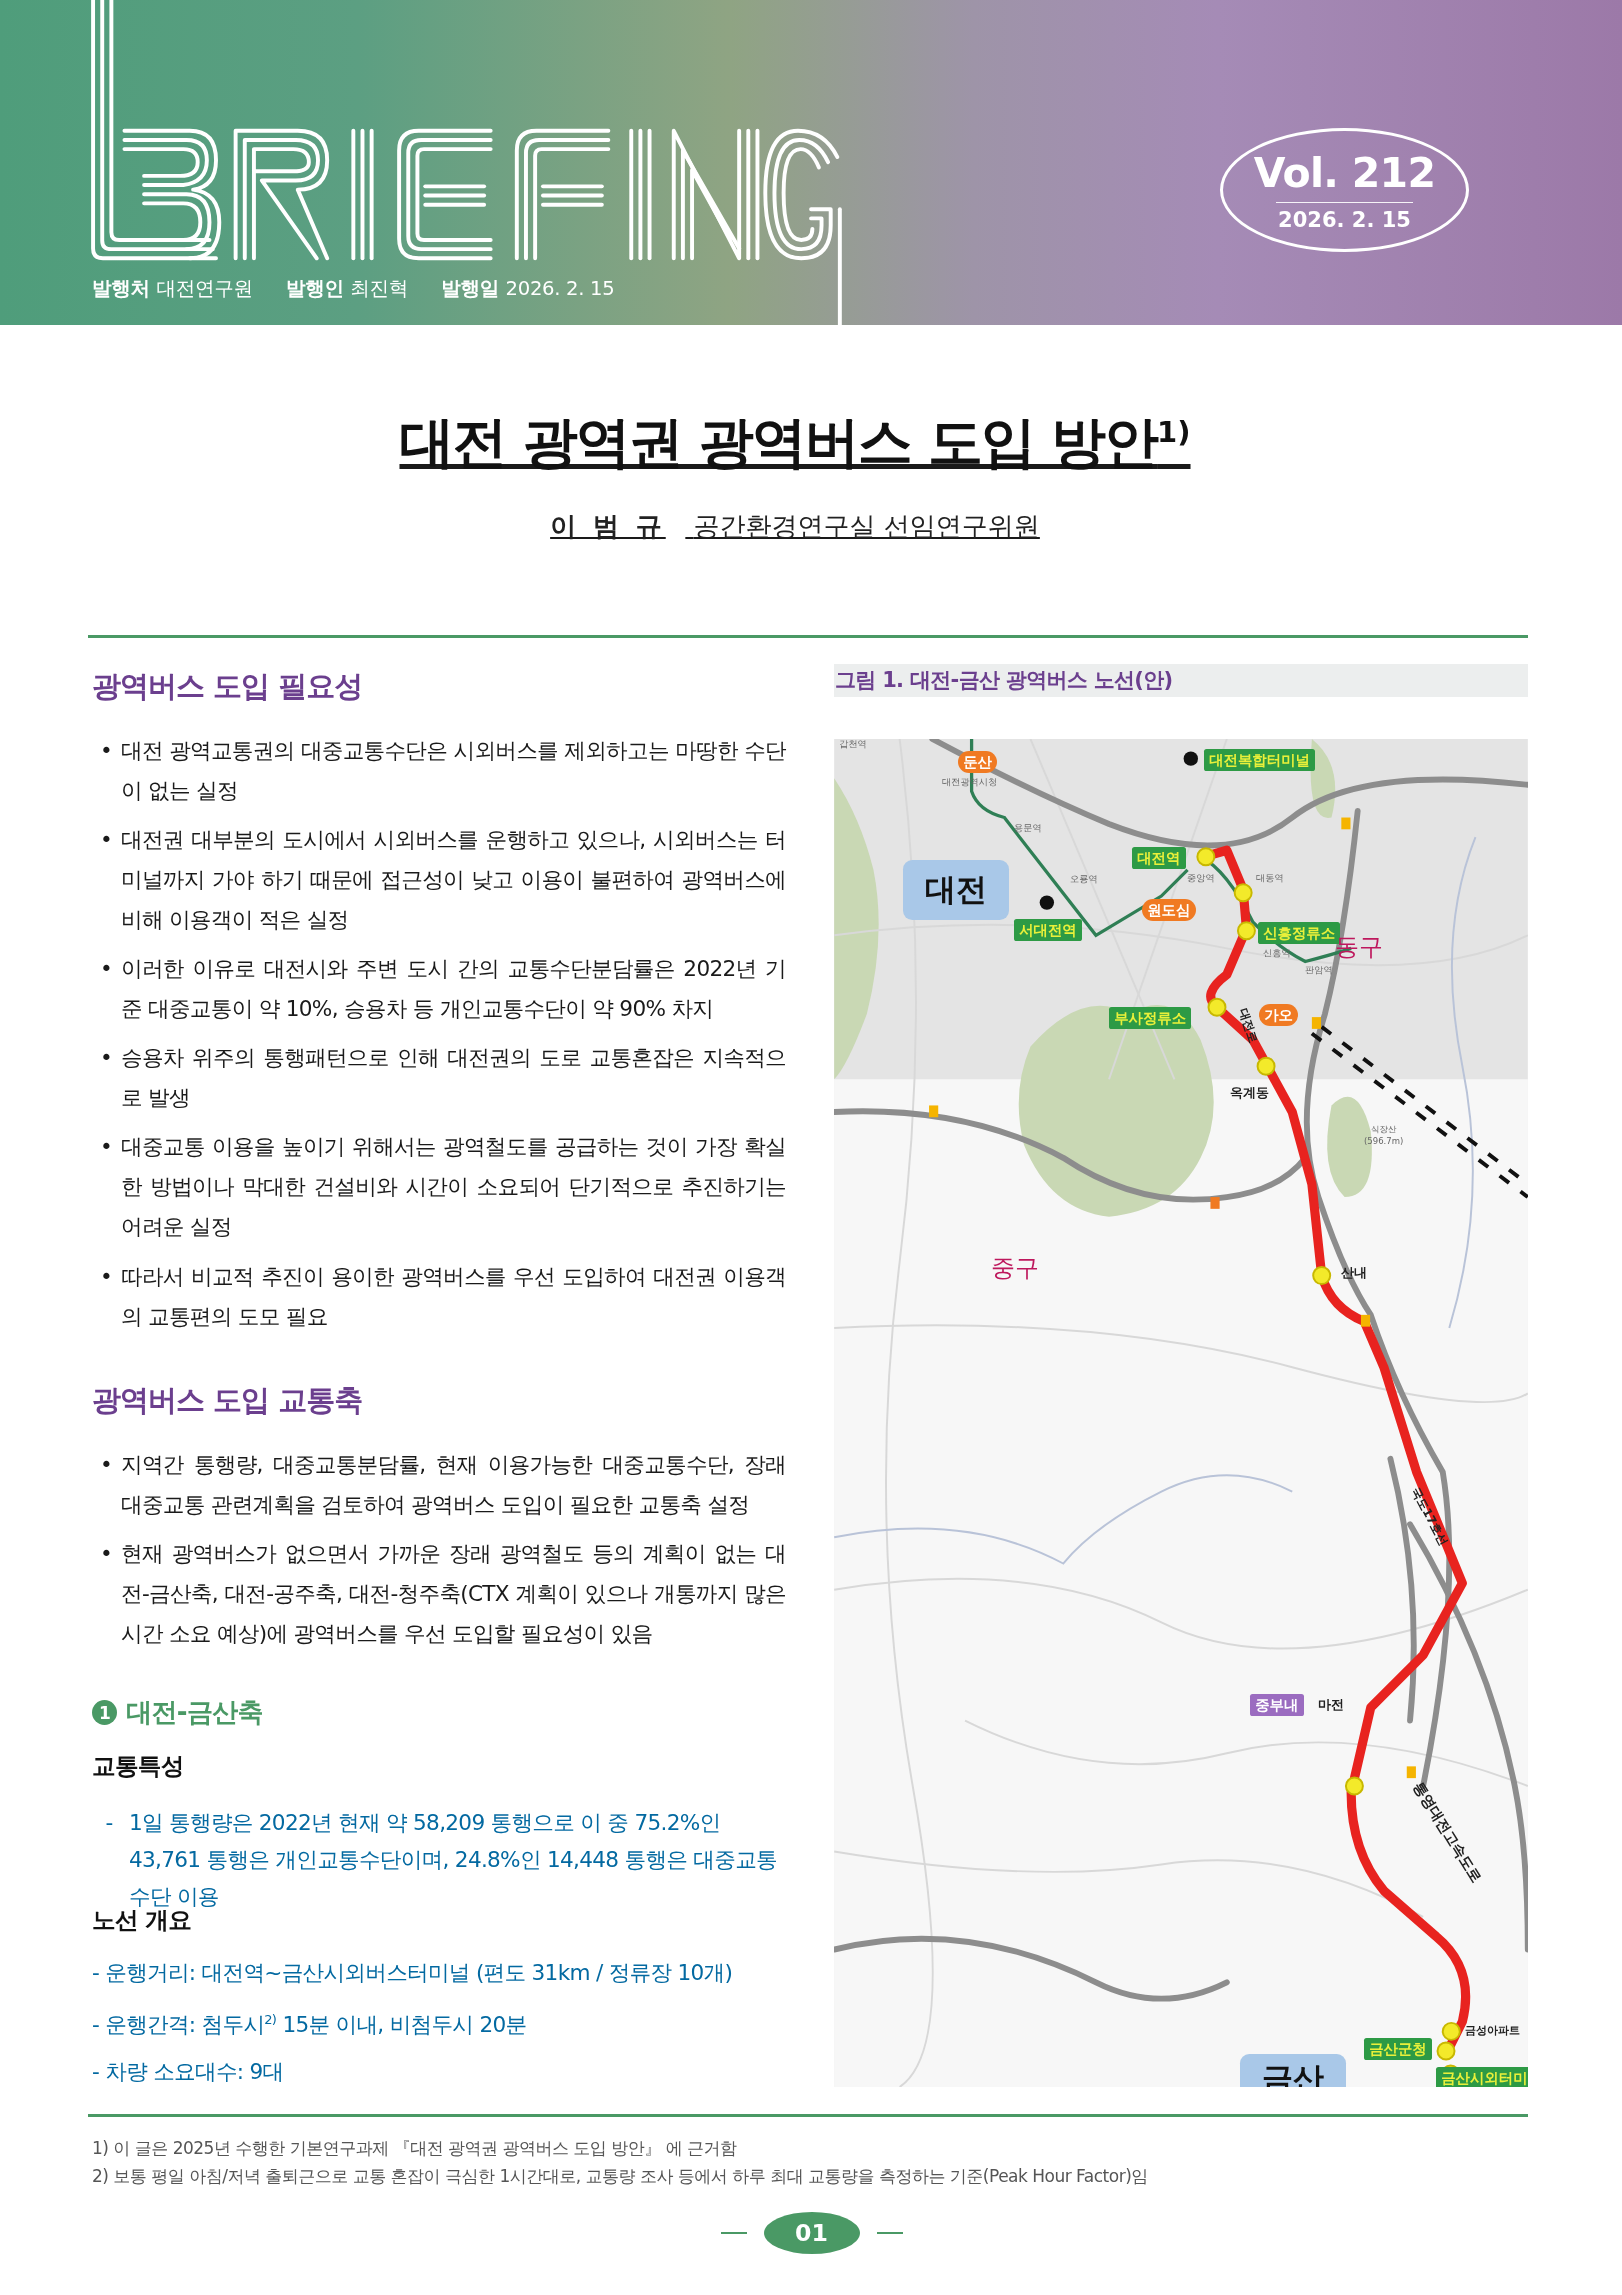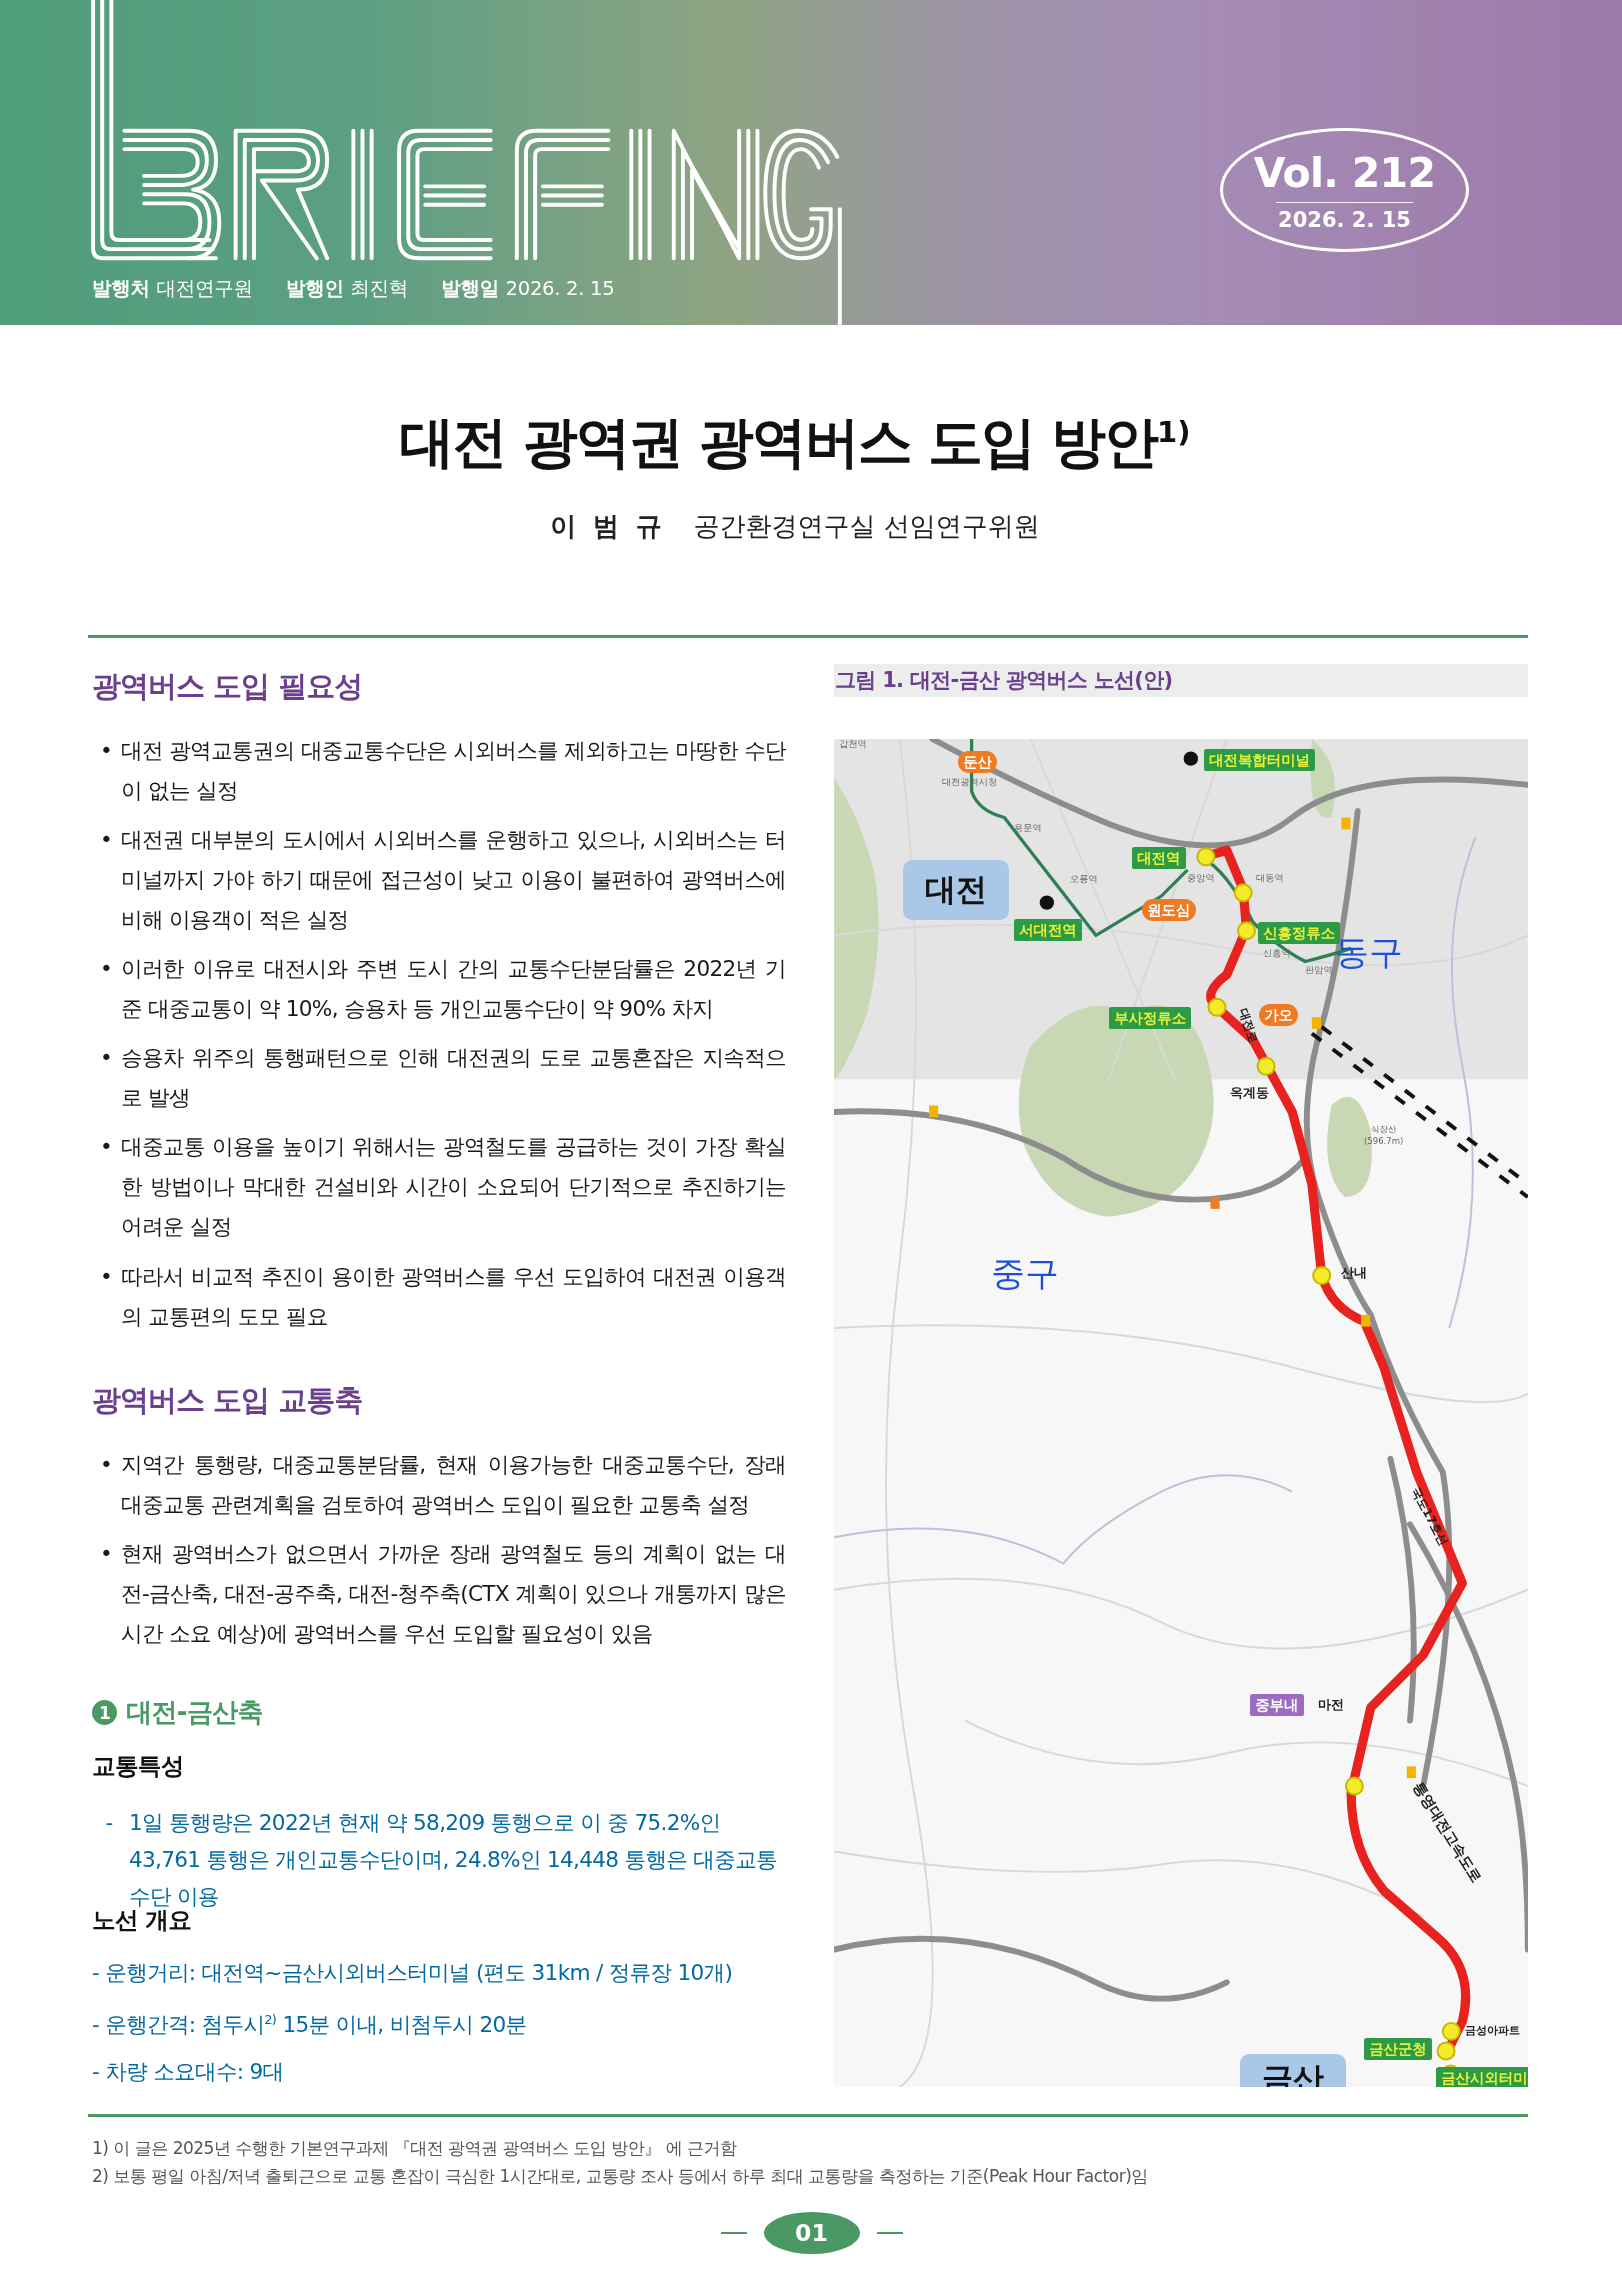--- a/index.html
+++ b/index.html
@@ -23,21 +23,21 @@
     .vol-badge {
       position: absolute; left: 1220px; top: 128px; width: 249px; height: 124px;
       border: 3.9px solid #ffffff; border-radius: 50%;
       display: flex; flex-direction: column; align-items: center; justify-content: center; color: #fff;
     }
     .vol-badge .vol { font-size: 41px; font-weight: bold; letter-spacing: -0.7px; line-height: 1; margin-top: 3.9px; }
     .vol-badge .sep { width: 137px; height: 1.3px; background: #ffffff; margin: 7.9px 0 6.5px; opacity: 0.9; }
     .vol-badge .date { font-size: 21px; font-weight: bold; line-height: 1; }
 
     
-    .title-block { position: absolute; left: 0; top: 406px; width: 1590px; text-align: center; }
+    .title-block { position: absolute; left: 0; top: 406px; width: 1590px; text-align: center; text-decoration: underline; }
     .main-title { font-size: 55px; font-weight: bold; letter-spacing: -2px; color: #111; }
     .main-title sup { font-size: 29px; vertical-align: super; letter-spacing: 0; }
     .author-line { margin-top: 29px; font-family: "DejaVu Serif", "Liberation Serif", serif; font-size: 26px; color: #222; }
     .author-line .name { font-weight: bold; margin-right: 19.6px; letter-spacing: 3.9px; }
 
     .rule-top { position: absolute; left: 88px; top: 635px; width: 1440px; height: 3.3px; background: #4a9965; }
 
     
     .left-col { position: absolute; left: 92px; top: 667px; width: 694px; }
     .sec-heading { font-size: 29px; font-weight: bold; color: #6b3f8e; letter-spacing: -1px; }
@@ -68,21 +68,21 @@
       padding-left: 1px; line-height: 33px;
     }
     .map { position: absolute; left: 834px; top: 739px; width: 694px; height: 1348px; background: #f3f3f3; overflow: hidden; }
     .map svg { width: 100%; height: 100%; display: block; }
     .map-label { position: absolute; font-weight: bold; white-space: nowrap; line-height: 1; }
     .lbl-green { background: #2d9a45; color: #e9f03a; font-size: 14.4px; padding: 3.9px 5.2px; border-radius: 2.6px; }
     .lbl-orange { background: #f07a22; color: #ffffff; font-size: 14.4px; padding: 3.9px 5.2px; border-radius: 11px; }
     .lbl-purple { background: #9b6cc0; color: #ffffff; font-size: 14.4px; padding: 3.9px 5.2px; border-radius: 2.6px; }
     .lbl-city { background: #a9c8e8; color: #111; font-size: 31px; padding: 14.4px 22px; border-radius: 9.2px; }
     .lbl-plain { color: #222; font-size: 13px; }
-    .lbl-faint { color: #1d4ed8; font-size: 34px; font-weight: normal; }
+    .lbl-faint { color: #be185d; font-size: 24px; font-weight: normal; }
     .lbl-tiny { color: #666; font-size: 9.2px; font-weight: normal; }
     .lbl-road { color: #222; font-size: 14.4px; }
 
     
     .rule-bottom { position: absolute; left: 88px; top: 2114px; width: 1440px; height: 2.6px; background: #4a9965; }
     .footnotes { position: absolute; left: 92px; top: 2135px; width: 1440px; }
     .footnotes p { font-size: 17px; color: #555; line-height: 27.5px; letter-spacing: -0.5px; }
     .page-num { position: absolute; left: 0; top: 2212px; width: 1623px; display: flex; justify-content: center; align-items: center; gap: 17px; }
     .page-num .line { width: 26px; height: 1.3px; background: #4a9965; }
     .page-num .pill { width: 96px; height: 42px; border-radius: 50%; background: #4a9965; color: #fff; font-size: 23.6px; font-weight: bold; display: flex; align-items: center; justify-content: center; }

